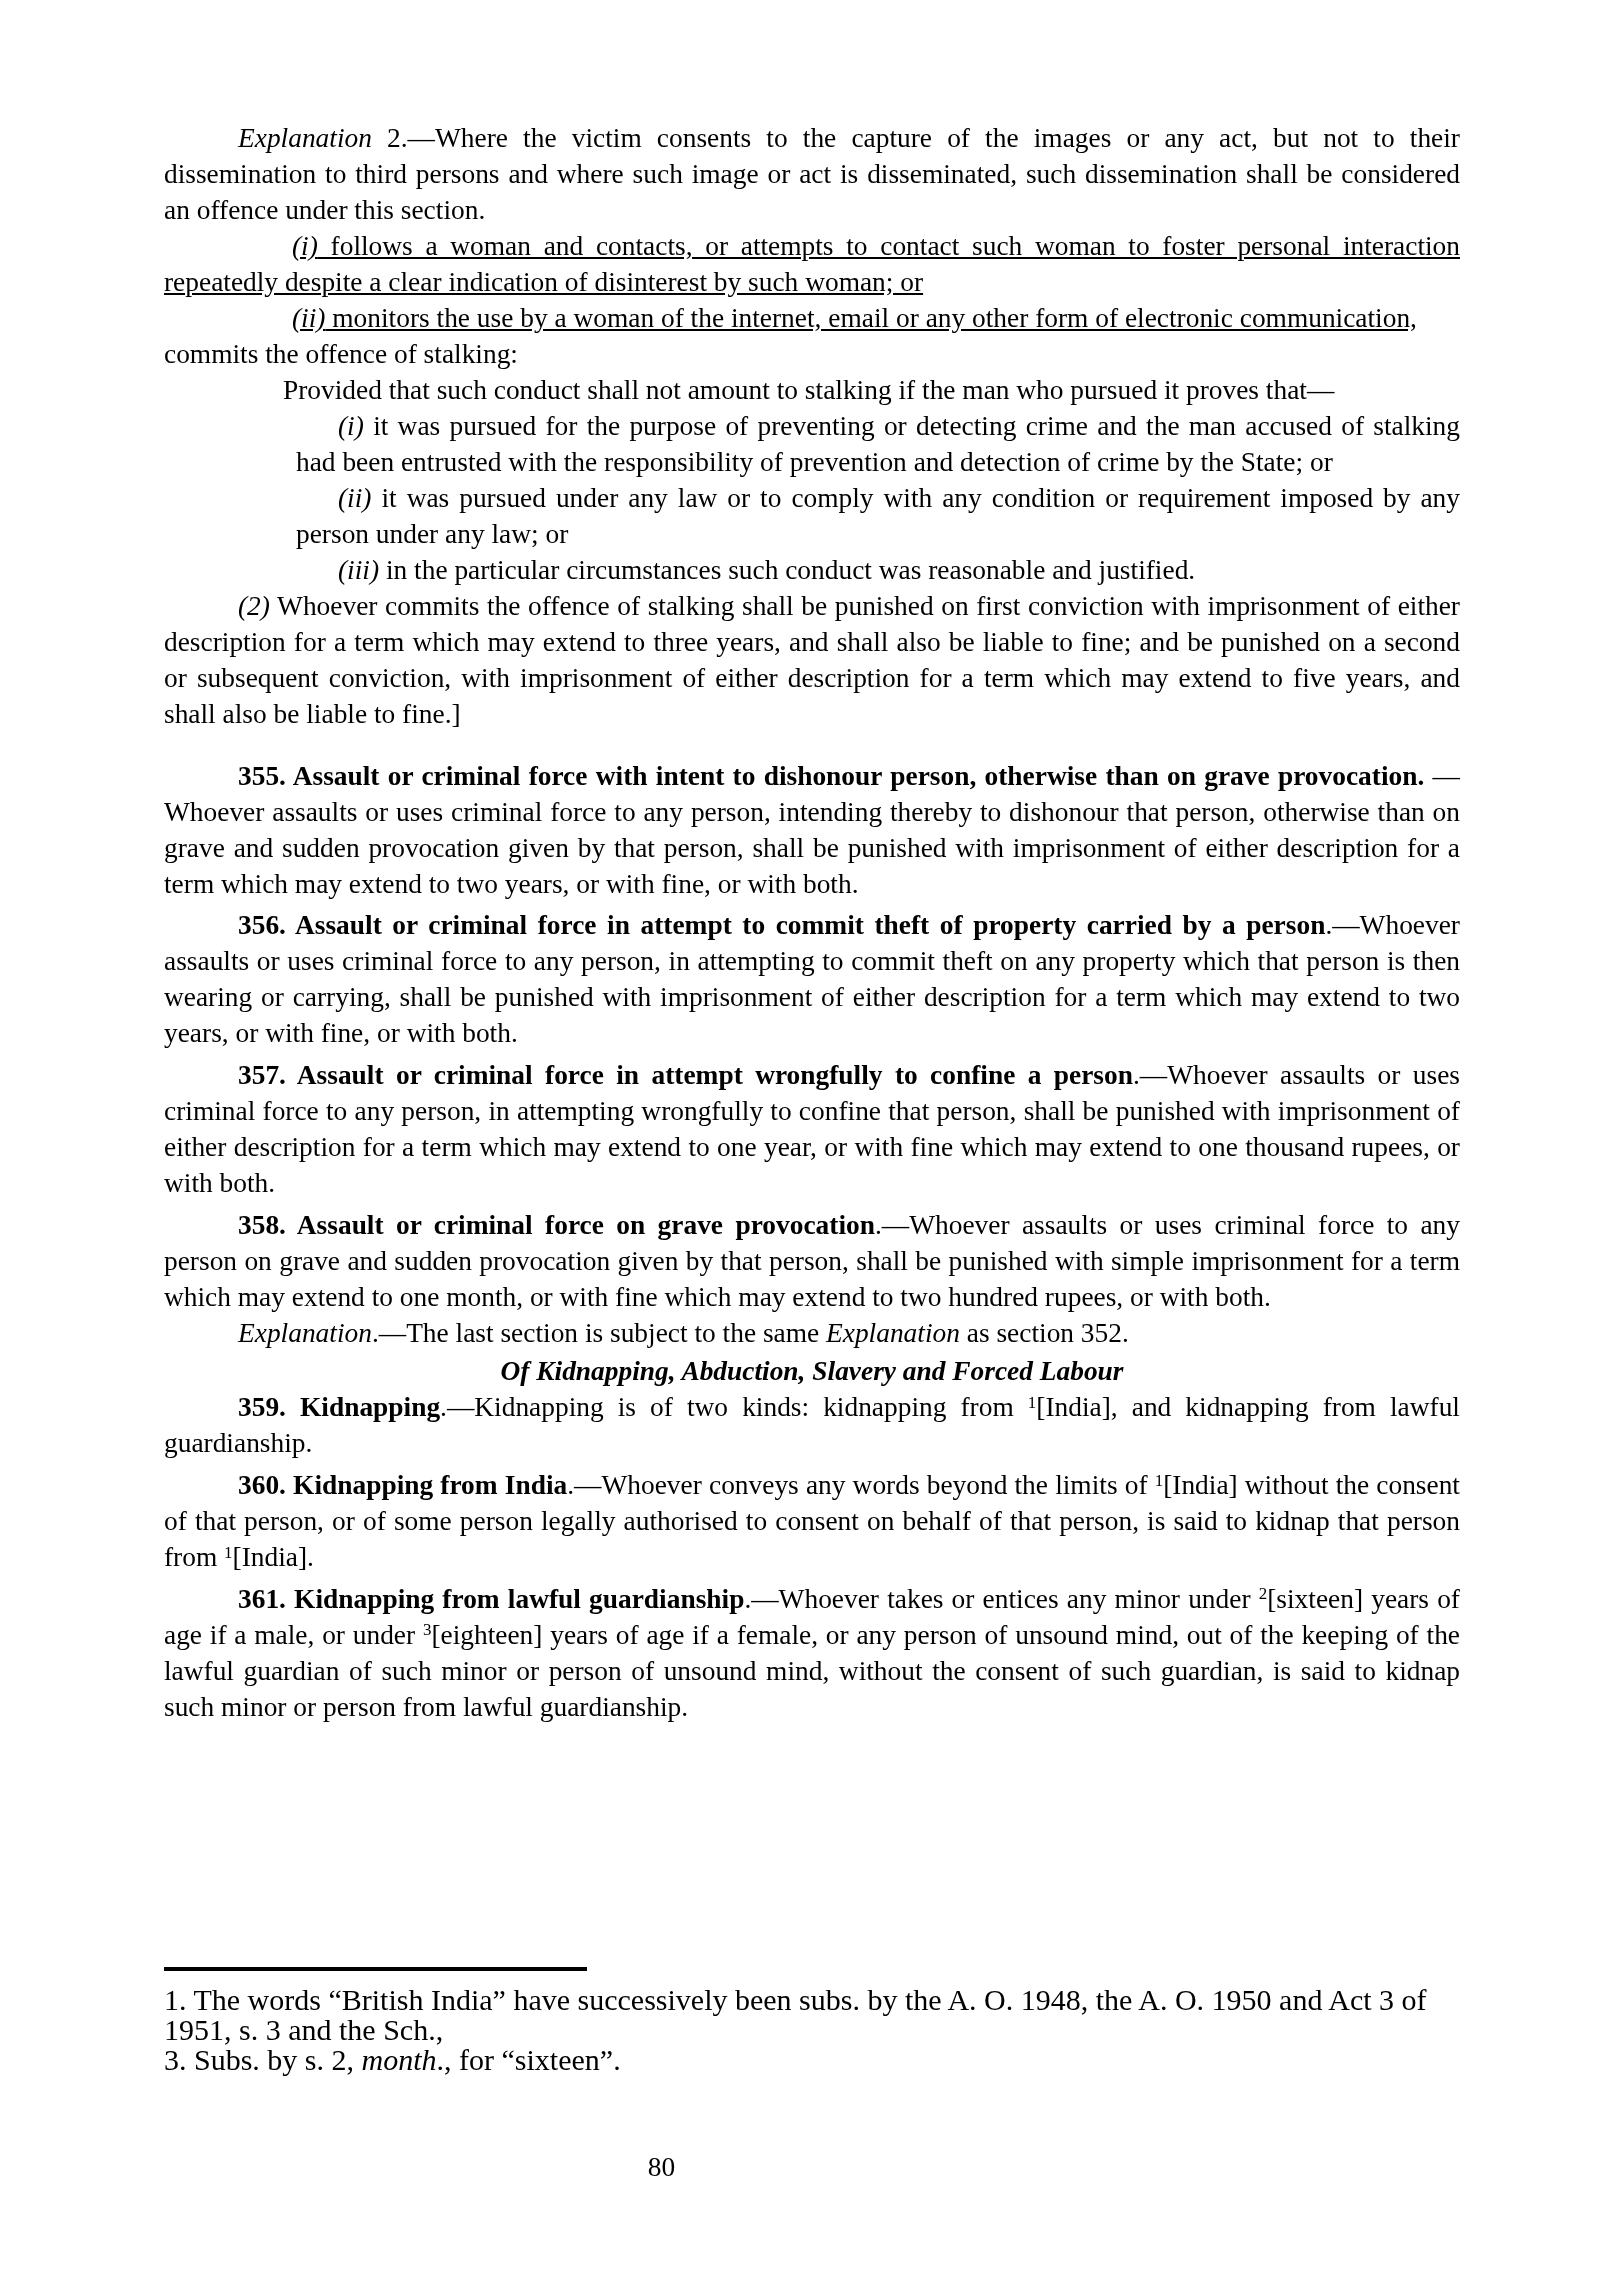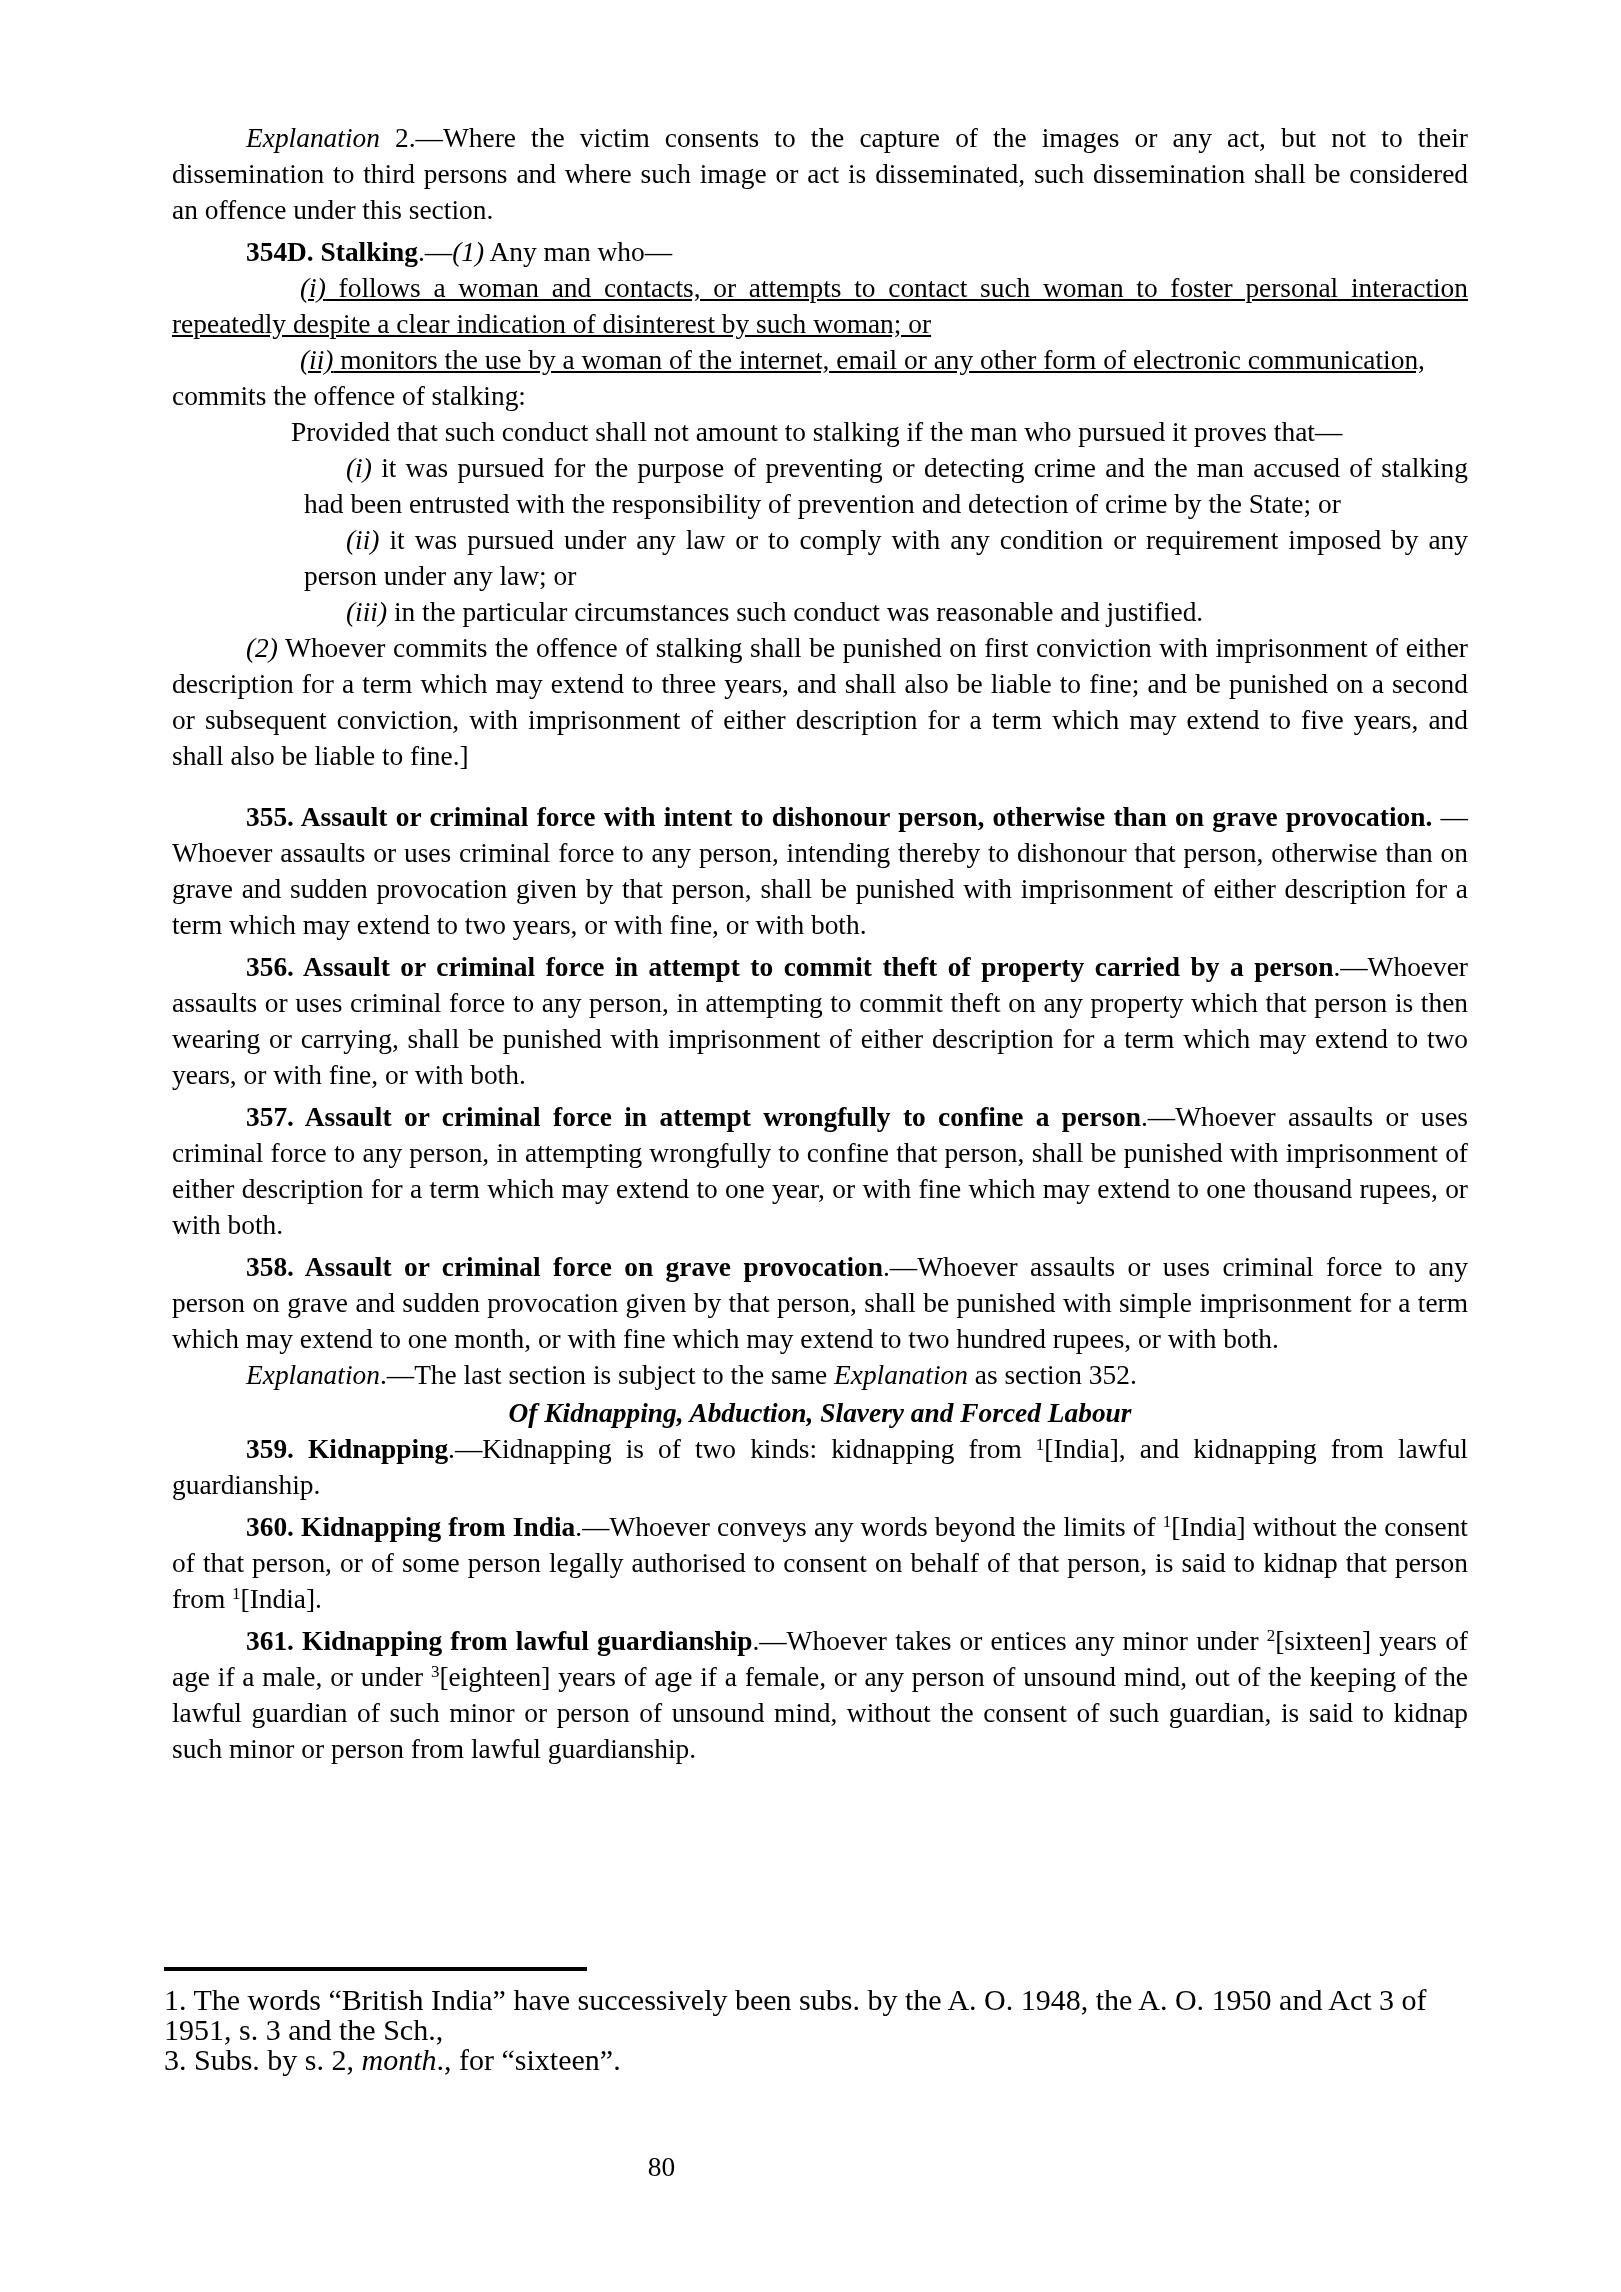--- a/index.html
+++ b/index.html
@@ -6,21 +6,21 @@
   body {
     width: 1621px; height: 2293px;
     background: #ffffff;
     color: #000000;
     font-family: "Liberation Serif", serif;
     position: relative;
     overflow: hidden;
   }
   .content {
     position: absolute;
-    left: 172px; top: 120px;
+    left: 164px; top: 120px;
     width: 1296px;
   }
   p {
     margin: 0;
     font-size: 27.4px;
     line-height: 36px;
     text-align: justify;
   }
   .ind      { text-indent: 74px; }
   .item1    { text-indent: 128px; text-decoration: underline; }
@@ -59,21 +59,20 @@
 </style>
 </head>
 <body>
 
 <div class="page">
 
   <div class="content">
 
     <p class="ind"><span class="i">Explanation</span><span> 2.—Where the victim consents to the capture of the images or any act, but not to their dissemination to third persons and where such image or act is disseminated, such dissemination shall be considered an offence under this section.</span></p>
 
-    <p class="ind sec"><span class="b">354D. Stalking</span><span>.—</span><span class="i">(1)</span><span> Any man who—</span></p>
 
     <p class="item1"><span class="i">(i)</span><span> follows a woman and contacts, or attempts to contact such woman to foster personal interaction repeatedly despite a clear indication of disinterest by such woman; or</span></p>
 
     <p class="item1"><span class="i">(ii)</span><span> monitors the use by a woman of the internet, email or any other form of electronic communication,</span></p>
 
     <p class="noind">commits the offence of stalking:</p>
 
     <p class="prov">Provided that such conduct shall not amount to stalking if the man who pursued it proves that—</p>
 
     <p class="provitem"><span class="i">(i)</span><span> it was pursued for the purpose of preventing or detecting crime and the man accused of stalking had been entrusted with the responsibility of prevention and detection of crime by the State; or</span></p>

